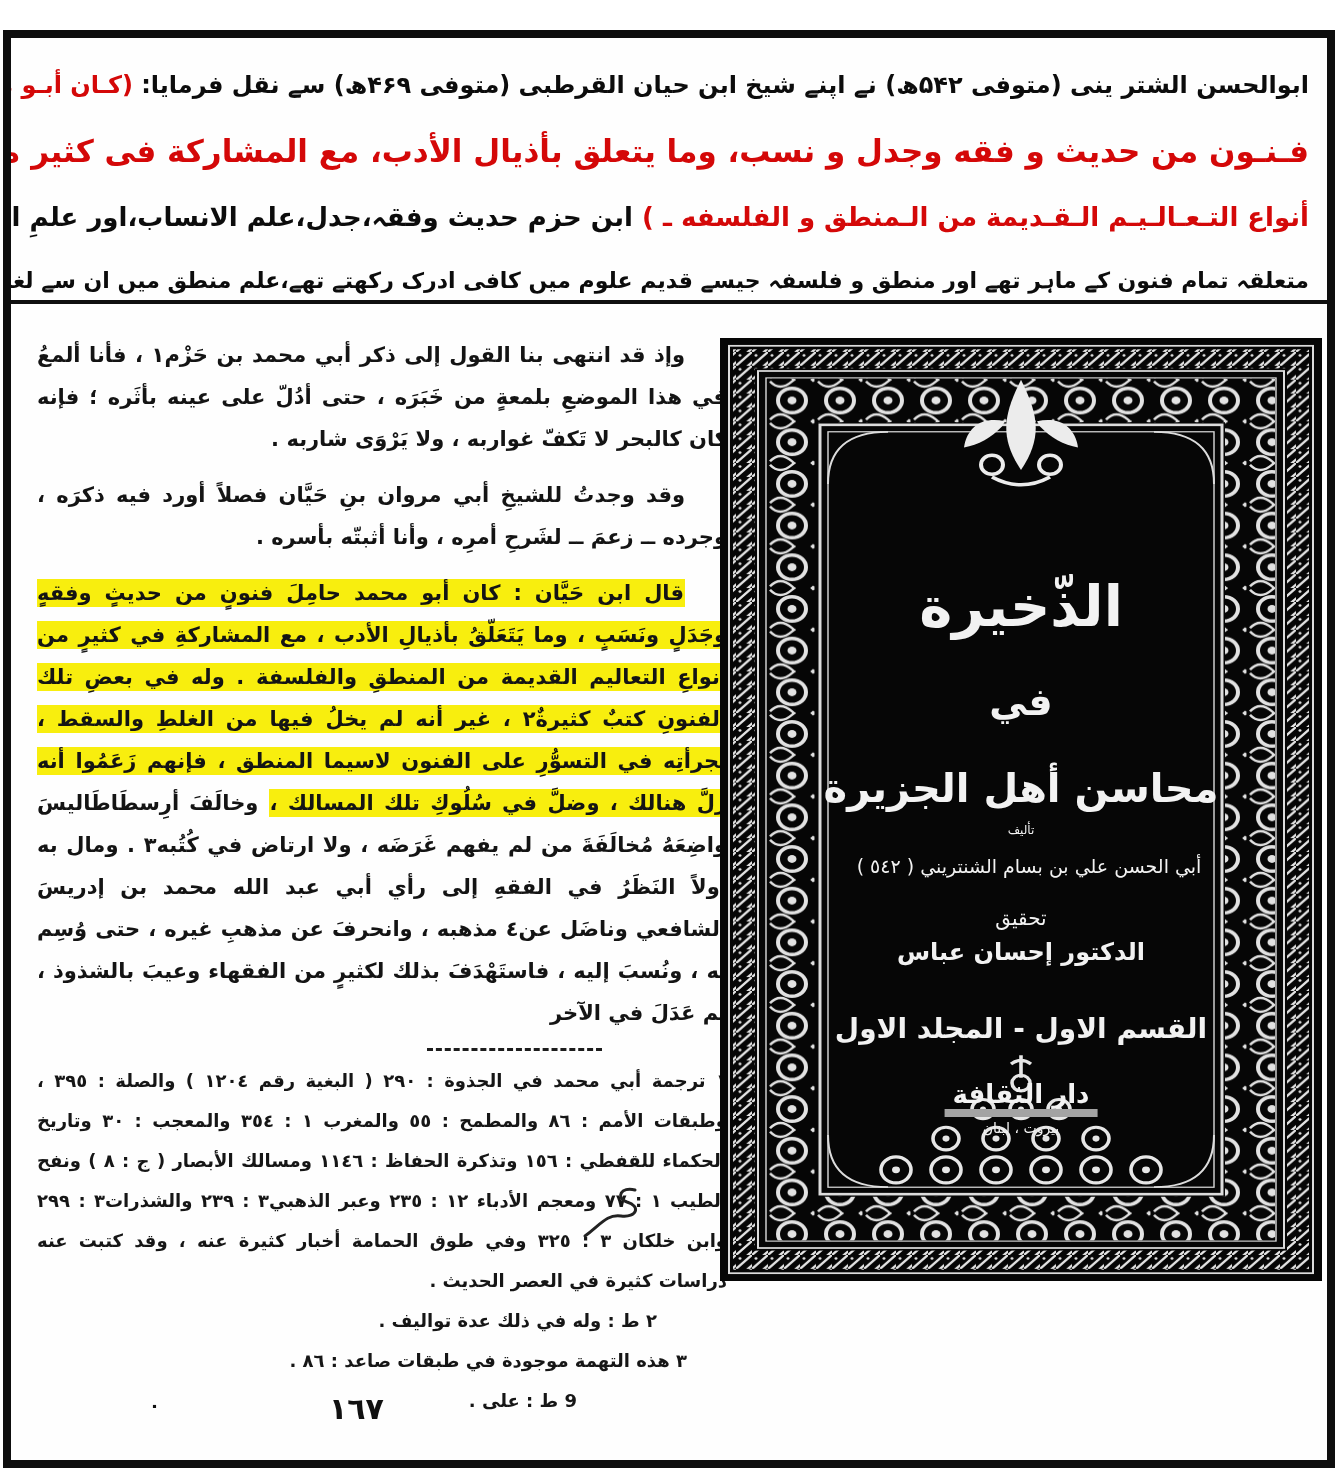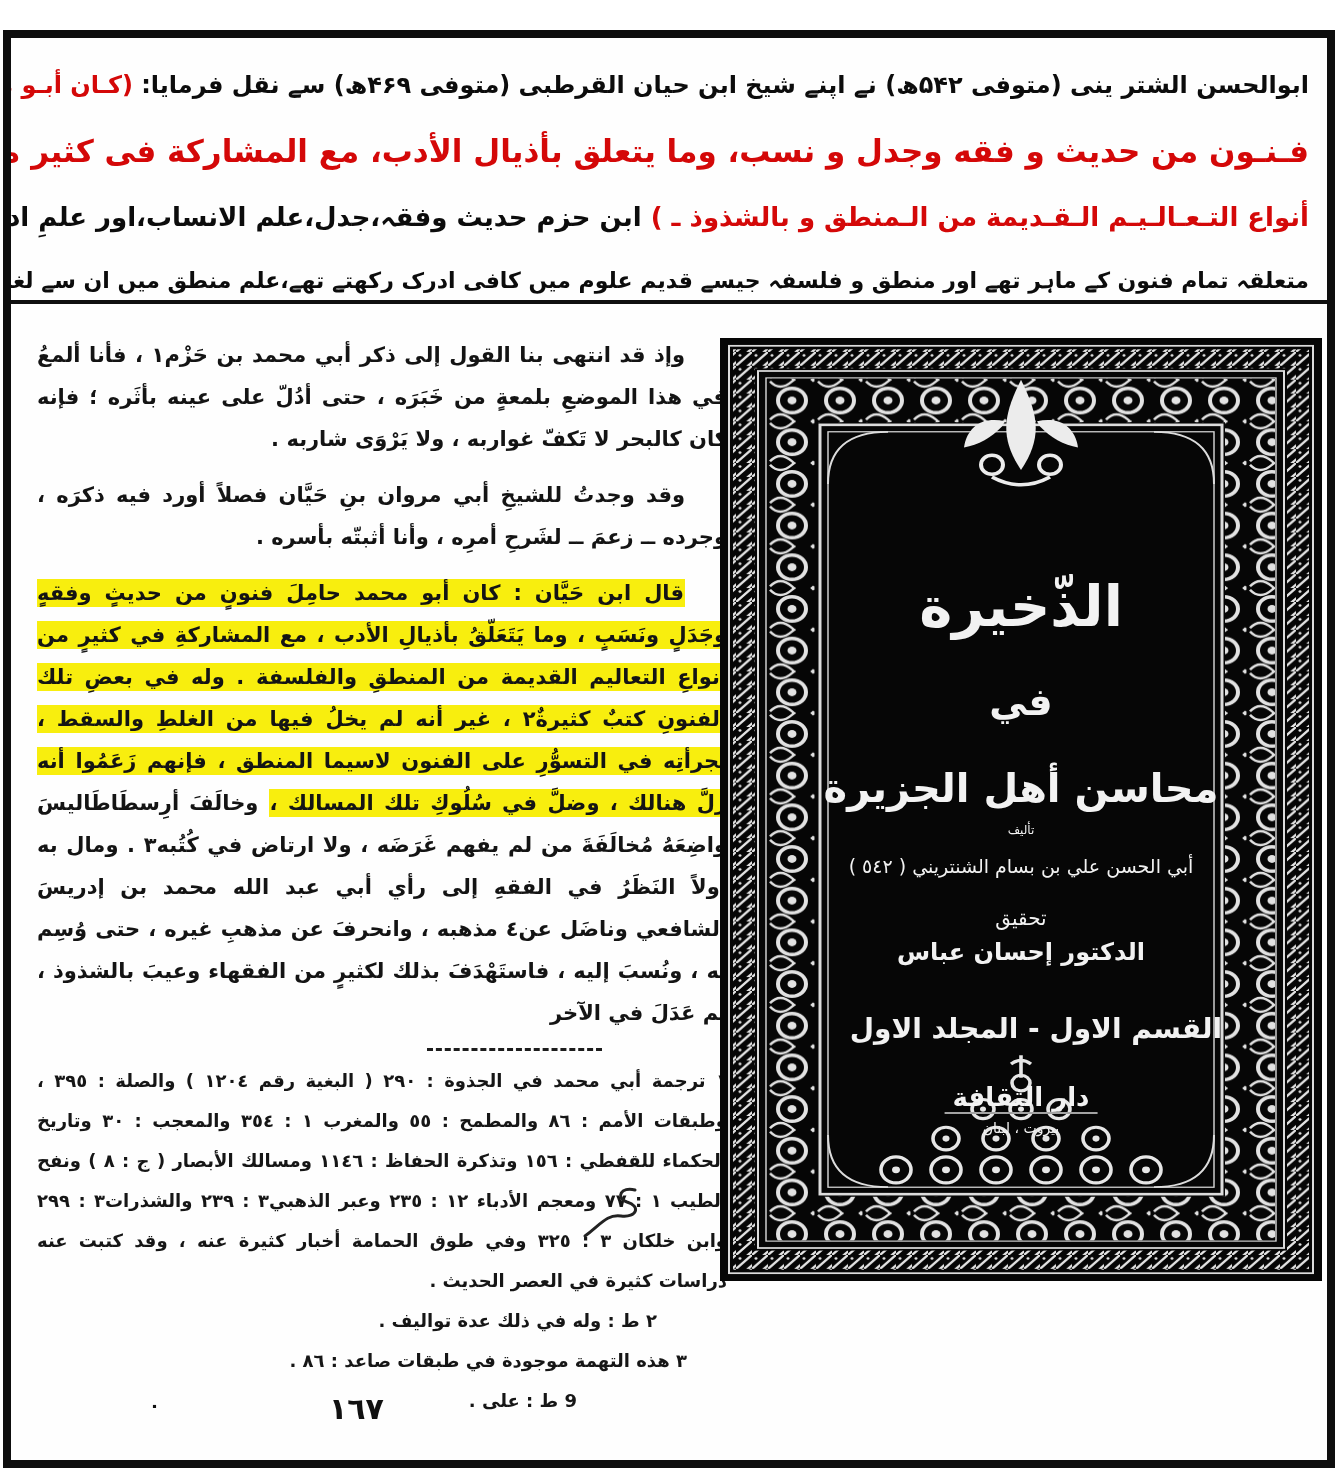--- a/index.html
+++ b/index.html
@@ -53,44 +53,44 @@
   }
   .cover-art{position:absolute;inset:0;width:100%;height:100%;}
   .cover-text{
     position:absolute;inset:0;direction:rtl;text-align:center;color:#f2f2f2;
   }
   .cv{position:absolute;left:100px;width:402px;transform:translateY(-50%);white-space:nowrap;}
   .cv-title1{top:268px;font-size:56px;font-weight:800;}
   .cv-title2{top:364px;font-size:38px;font-weight:800;}
   .cv-title3{top:450px;font-size:40px;font-weight:800;}
   .cv-authlbl{top:492px;font-size:12px;}
-  .cv-author{top:528px;font-size:19px;}
+  .cv-author{top:528px;font-size:19px;padding-left:8px;}
   .cv-edlbl{top:580px;font-size:20px;}
   .cv-editor{top:614px;font-size:24px;font-weight:700;}
-  .cv-volume{top:690px;font-size:28px;font-weight:800;text-align:right;}
-  .cv-pub{top:760px;font-size:26px;font-weight:700;border-bottom:2px solid #a3a3a3;
+  .cv-volume{top:690px;font-size:28px;font-weight:800;}
+  .cv-pub{top:760px;font-size:26px;font-weight:700;border-bottom:8px solid #a3a3a3;
           width:auto;left:50%;transform:translate(-50%,-50%);padding:0 8px;}
   .cv-place{top:790px;font-size:14px;}
   
   .page-number{
     position:absolute;left:318px;bottom:34px;font-size:30px;font-weight:700;color:#111;
   }
   .side-mark{
     position:absolute;left:138px;bottom:44px;font-size:18px;font-weight:700;color:#111;
   }
 </style>
 </head>
 <body>
 
 <div class="page-frame">
 
   <div class="header">
     <div class="h-line l1"><span>ابوالحسن الشتر ینی (متوفی ۵۴۲ھ) نے اپنے شیخ ابن حیان القرطبی (متوفی ۴۶۹ھ) سے نقل فرمایا:</span> <span class="red">(كـان أبـو مـحـمد حامل</span></div>
     <div class="h-line l2 red">فـنـون من حديث و فقه وجدل و نسب، وما يتعلق بأذيال الأدب، مع المشاركة فى كثير من</div>
-    <div class="h-line l3"><span class="red">أنواع التـعـالـيـم الـقـديمة من الـمنطق و بالشذوذ ـ )</span> <span>ابن حزم حدیث وفقہ،جدل،علم الانساب،اور علمِ ادب سے</span></div>
+    <div class="h-line l3"><span class="red">أنواع التـعـالـيـم الـقـديمة من الـمنطق و الفلسفه ـ )</span> <span>ابن حزم حدیث وفقہ،جدل،علم الانساب،اور علمِ ادب سے</span></div>
     <div class="h-line l4">متعلقہ تمام فنون کے ماہر تھے اور منطق و فلسفہ جیسے قدیم علوم میں کافی ادرک رکھتے تھے،علم منطق میں ان سے لغزشیں ہوئی۔</div>
   </div>
 
   <div class="main">
 
     <div class="scan-column">
       <p class="first">وإذ قد انتهى بنا القول إلى ذكر أبي محمد بن حَزْم١ ، فأنا ألمعُ في هذا الموضعِ بلمعةٍ من خَبَرَه ، حتى أدُلّ على عينه بأثَره ؛ فإنه كان كالبحر لا تَكفّ غواربه ، ولا يَرْوَى شاربه .</p>
       <p class="first">وقد وجدتُ للشيخِ أبي مروان بنِ حَيَّان فصلاً أورد فيه ذكرَه ، وجرده ــ زعمَ ــ لشَرحِ أمرِه ، وأنا أثبتّه بأسره .</p>
       <p class="first"><span class="hl">قال ابن حَيَّان : كان أبو محمد حامِلَ فنونٍ من حديثٍ وفقهٍ وجَدَلٍ ونَسَبٍ ، وما يَتَعَلّقُ بأذيالِ الأدب ، مع المشاركةِ في كثيرٍ من أنواعِ التعاليم القديمة من المنطقِ والفلسفة . وله في بعضِ تلك الفنونِ كتبٌ كثيرةٌ٢ ، غير أنه لم يخلُ فيها من الغلطِ والسقط ، لجرأتِه في التسوُّرِ على الفنون لاسيما المنطق ، فإنهم زَعَمُوا أنه زلَّ هنالك ، وضلَّ في سُلُوكِ تلك المسالك ،</span><span> وخالَفَ أرِسطَاطَاليسَ واضِعَهُ مُخالَفَةَ من لم يفهم غَرَضَه ، ولا ارتاض في كُتُبه٣ . ومال به أولاً النَظَرُ في الفقهِ إلى رأي أبي عبد الله محمد بن إدريسَ الشافعي وناضَل عن٤ مذهبه ، وانحرفَ عن مذهبِ غيره ، حتى وُسِم به ، ونُسبَ إليه ، فاستَهْدَفَ بذلك لكثيرٍ من الفقهاء وعيبَ بالشذوذ ، ثم عَدَلَ في الآخر</span></p>
 

